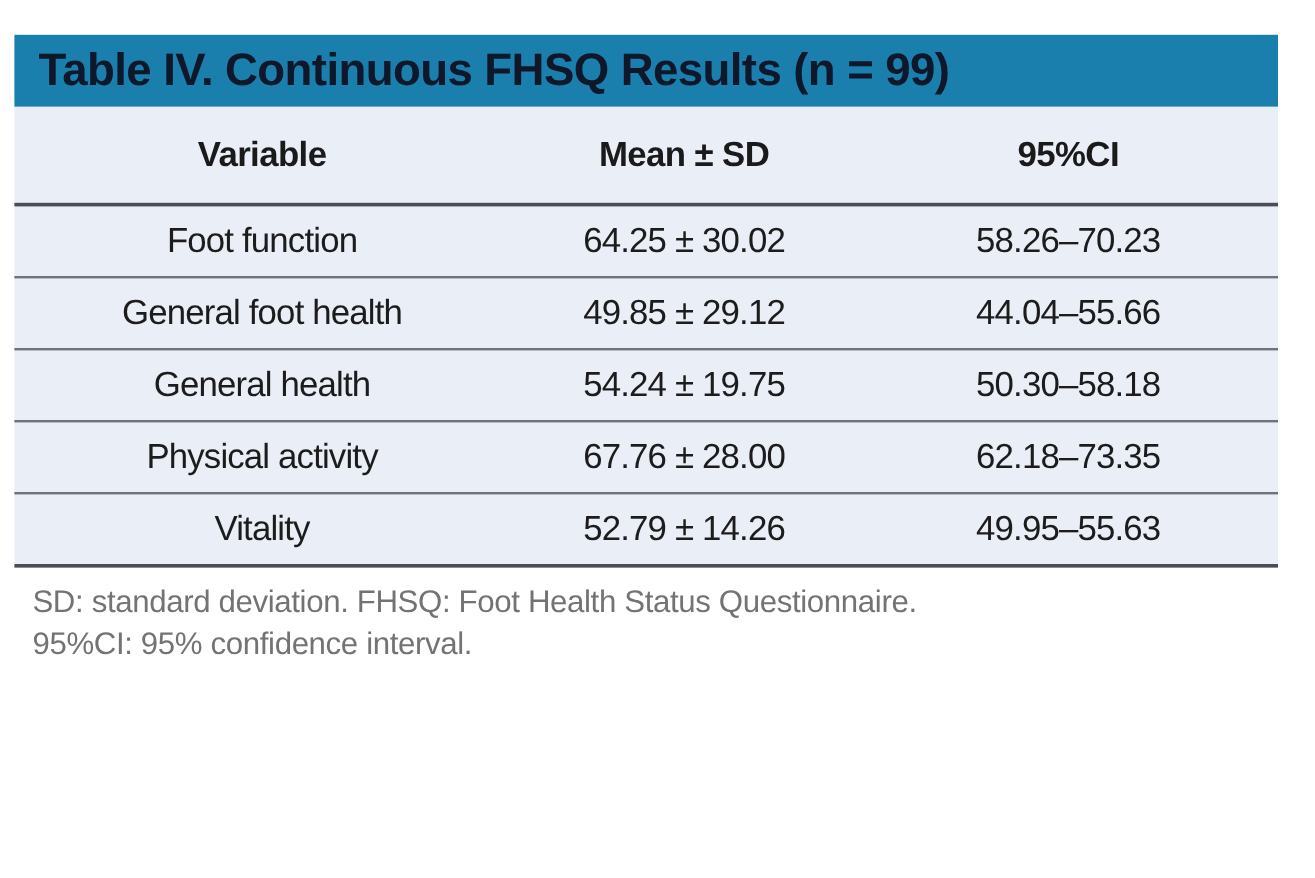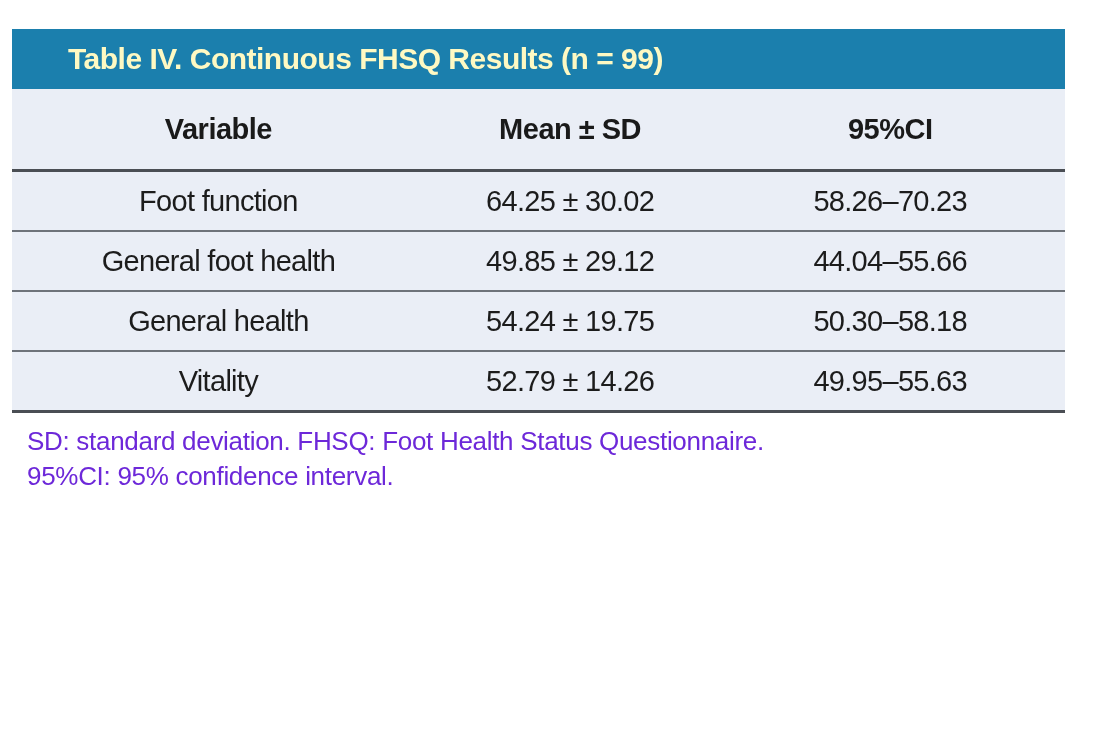--- a/index.html
+++ b/index.html
@@ -20,25 +20,24 @@
   }
   .title-band {
     background: var(--accent, #1b7fad);
     height: 60px;
     display: flex;
     align-items: center;
     padding-left: 20px;
     box-sizing: border-box;
   }
   .title-band .title-text {
-    color: #fef9c3;
+    color: #0f172a;
     font-weight: bold;
-    font-size: 30px;
+    font-size: 38px;
     letter-spacing: -0.5px;
-    margin-left: 36px;
   }
   table.results {
     width: 100%;
     border-collapse: collapse;
     table-layout: fixed;
     background: var(--rowbg, #eaeef6);
   }
   col.c1 { width: 39.2%; }
   col.c2 { width: 27.6%; }
   col.c3 { width: 33.2%; }
@@ -64,21 +63,21 @@
     color: #1c1c1c;
   }
   table.results tr:last-child td {
     border-bottom: 3px solid var(--heavy, #4a4e54);
   }
   .footnotes {
     margin-top: 11px;
     margin-left: 15px;
     font-size: 26px;
     line-height: 35px;
-    color: #6d28d9;
+    color: #737373;
     letter-spacing: -0.3px;
   }
 </style>
 </head>
 <body>
 
 <div class="figure-wrap">
 
   <div class="title-band">
     <span class="title-text">Table IV. Continuous FHSQ Results (n = 99)</span>
@@ -107,20 +106,25 @@
         <td>General foot health</td>
         <td>49.85 ± 29.12</td>
         <td>44.04–55.66</td>
       </tr>
       <tr>
         <td>General health</td>
         <td>54.24 ± 19.75</td>
         <td>50.30–58.18</td>
       </tr>
       <tr>
+        <td>Physical activity</td>
+        <td>67.76 ± 28.00</td>
+        <td>62.18–73.35</td>
+      </tr>
+      <tr>
         <td>Vitality</td>
         <td>52.79 ± 14.26</td>
         <td>49.95–55.63</td>
       </tr>
     </tbody>
   </table>
 
   <div class="footnotes">
     <div>SD: standard deviation. FHSQ: Foot Health Status Questionnaire.</div>
     <div>95%CI: 95% confidence interval.</div>

